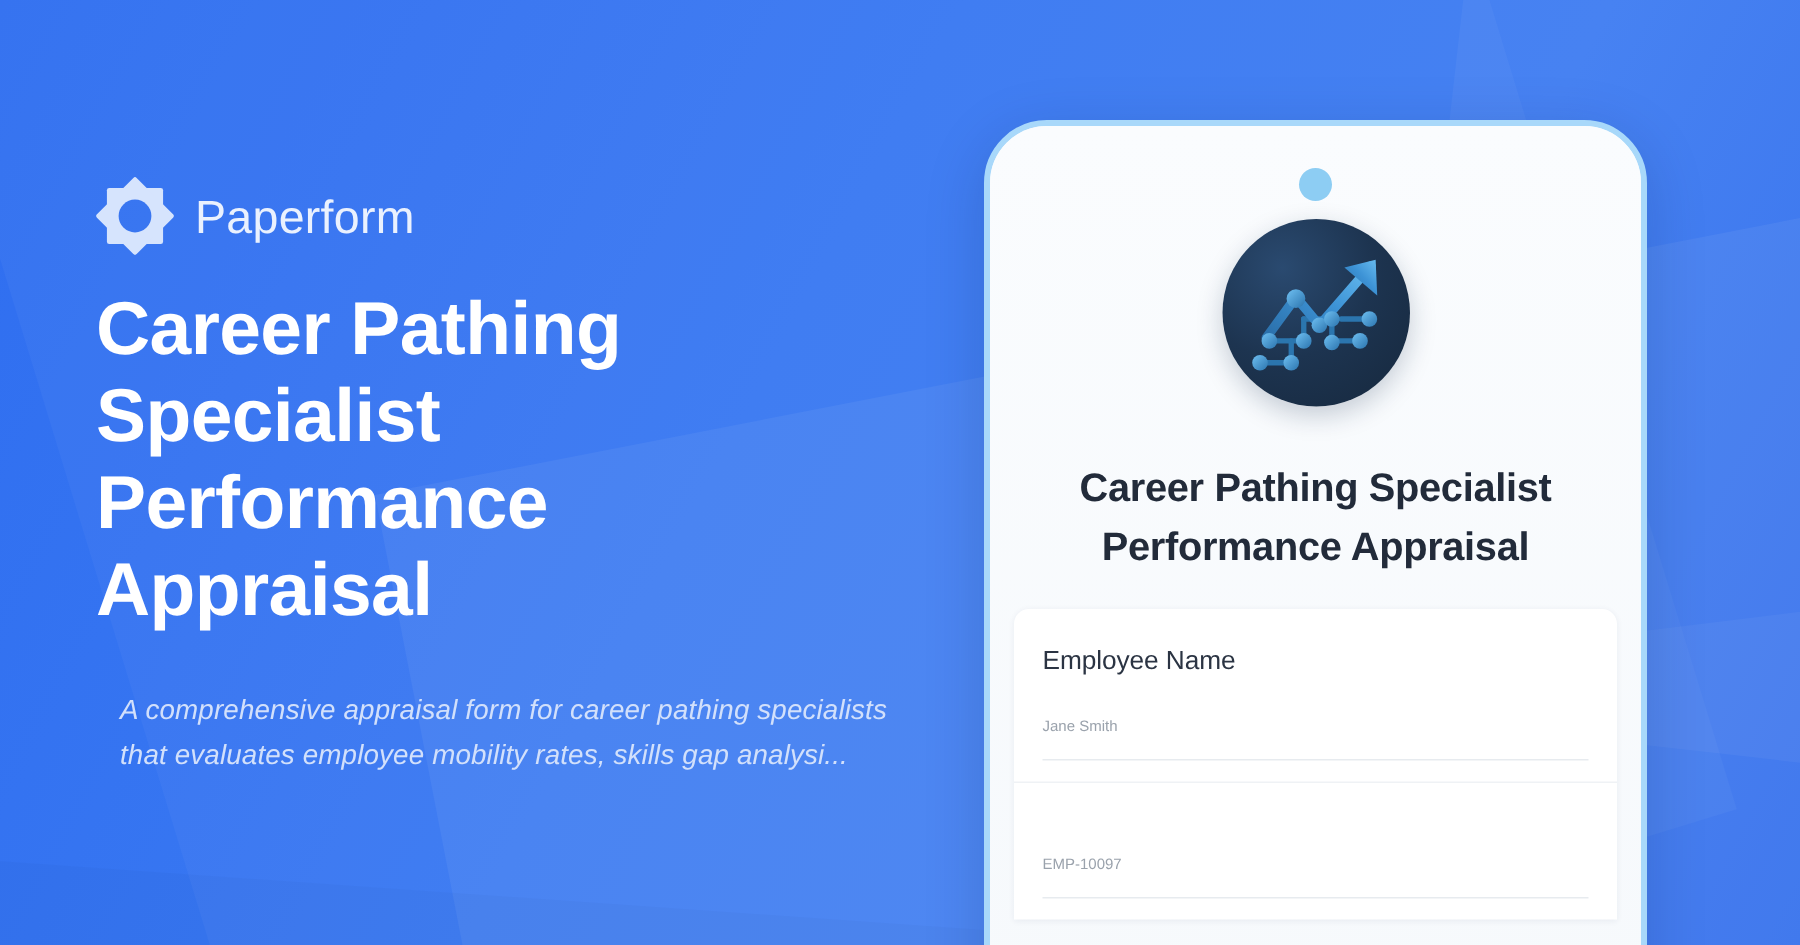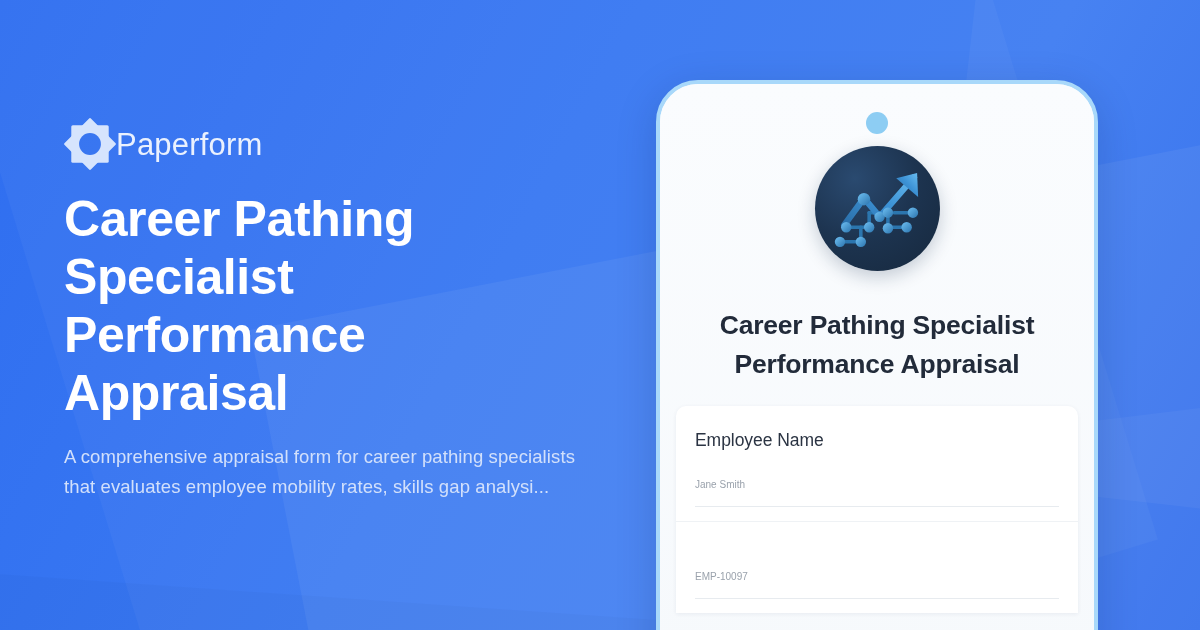--- a/index.html
+++ b/index.html
@@ -82,20 +82,21 @@
     width: 560px;
     height: 630px;
   }
 
   .brand {
     position: absolute;
     left: 0;
     top: 118px;
     display: flex;
     align-items: center;
+    gap: 14px;
   }
   .brand-mark {
     width: 52px;
     height: 52px;
     display: block;
     flex: 0 0 auto;
   }
   .brand-name {
     font-size: 31px;
     letter-spacing: 0.2px;
@@ -116,26 +117,27 @@
     font-weight: 700;
     color: #FFFFFF;
     letter-spacing: -0.4px;
   }
 
   .subhead {
     position: absolute;
     left: 0;
     top: 442px;
     width: 520px;
-    margin: 0;
+    margin: 16px;
     font-size: 18.5px;
     line-height: 30px;
     font-weight: 400;
     color: #D2E0FB;
     letter-spacing: 0.1px;
+    font-style: italic;
   }
 
   
   .phone {
     position: absolute;
     left: 656px;
     top: 80px;
     width: 442px;
     height: 600px;
     border: 4px solid #A8D8FA;

